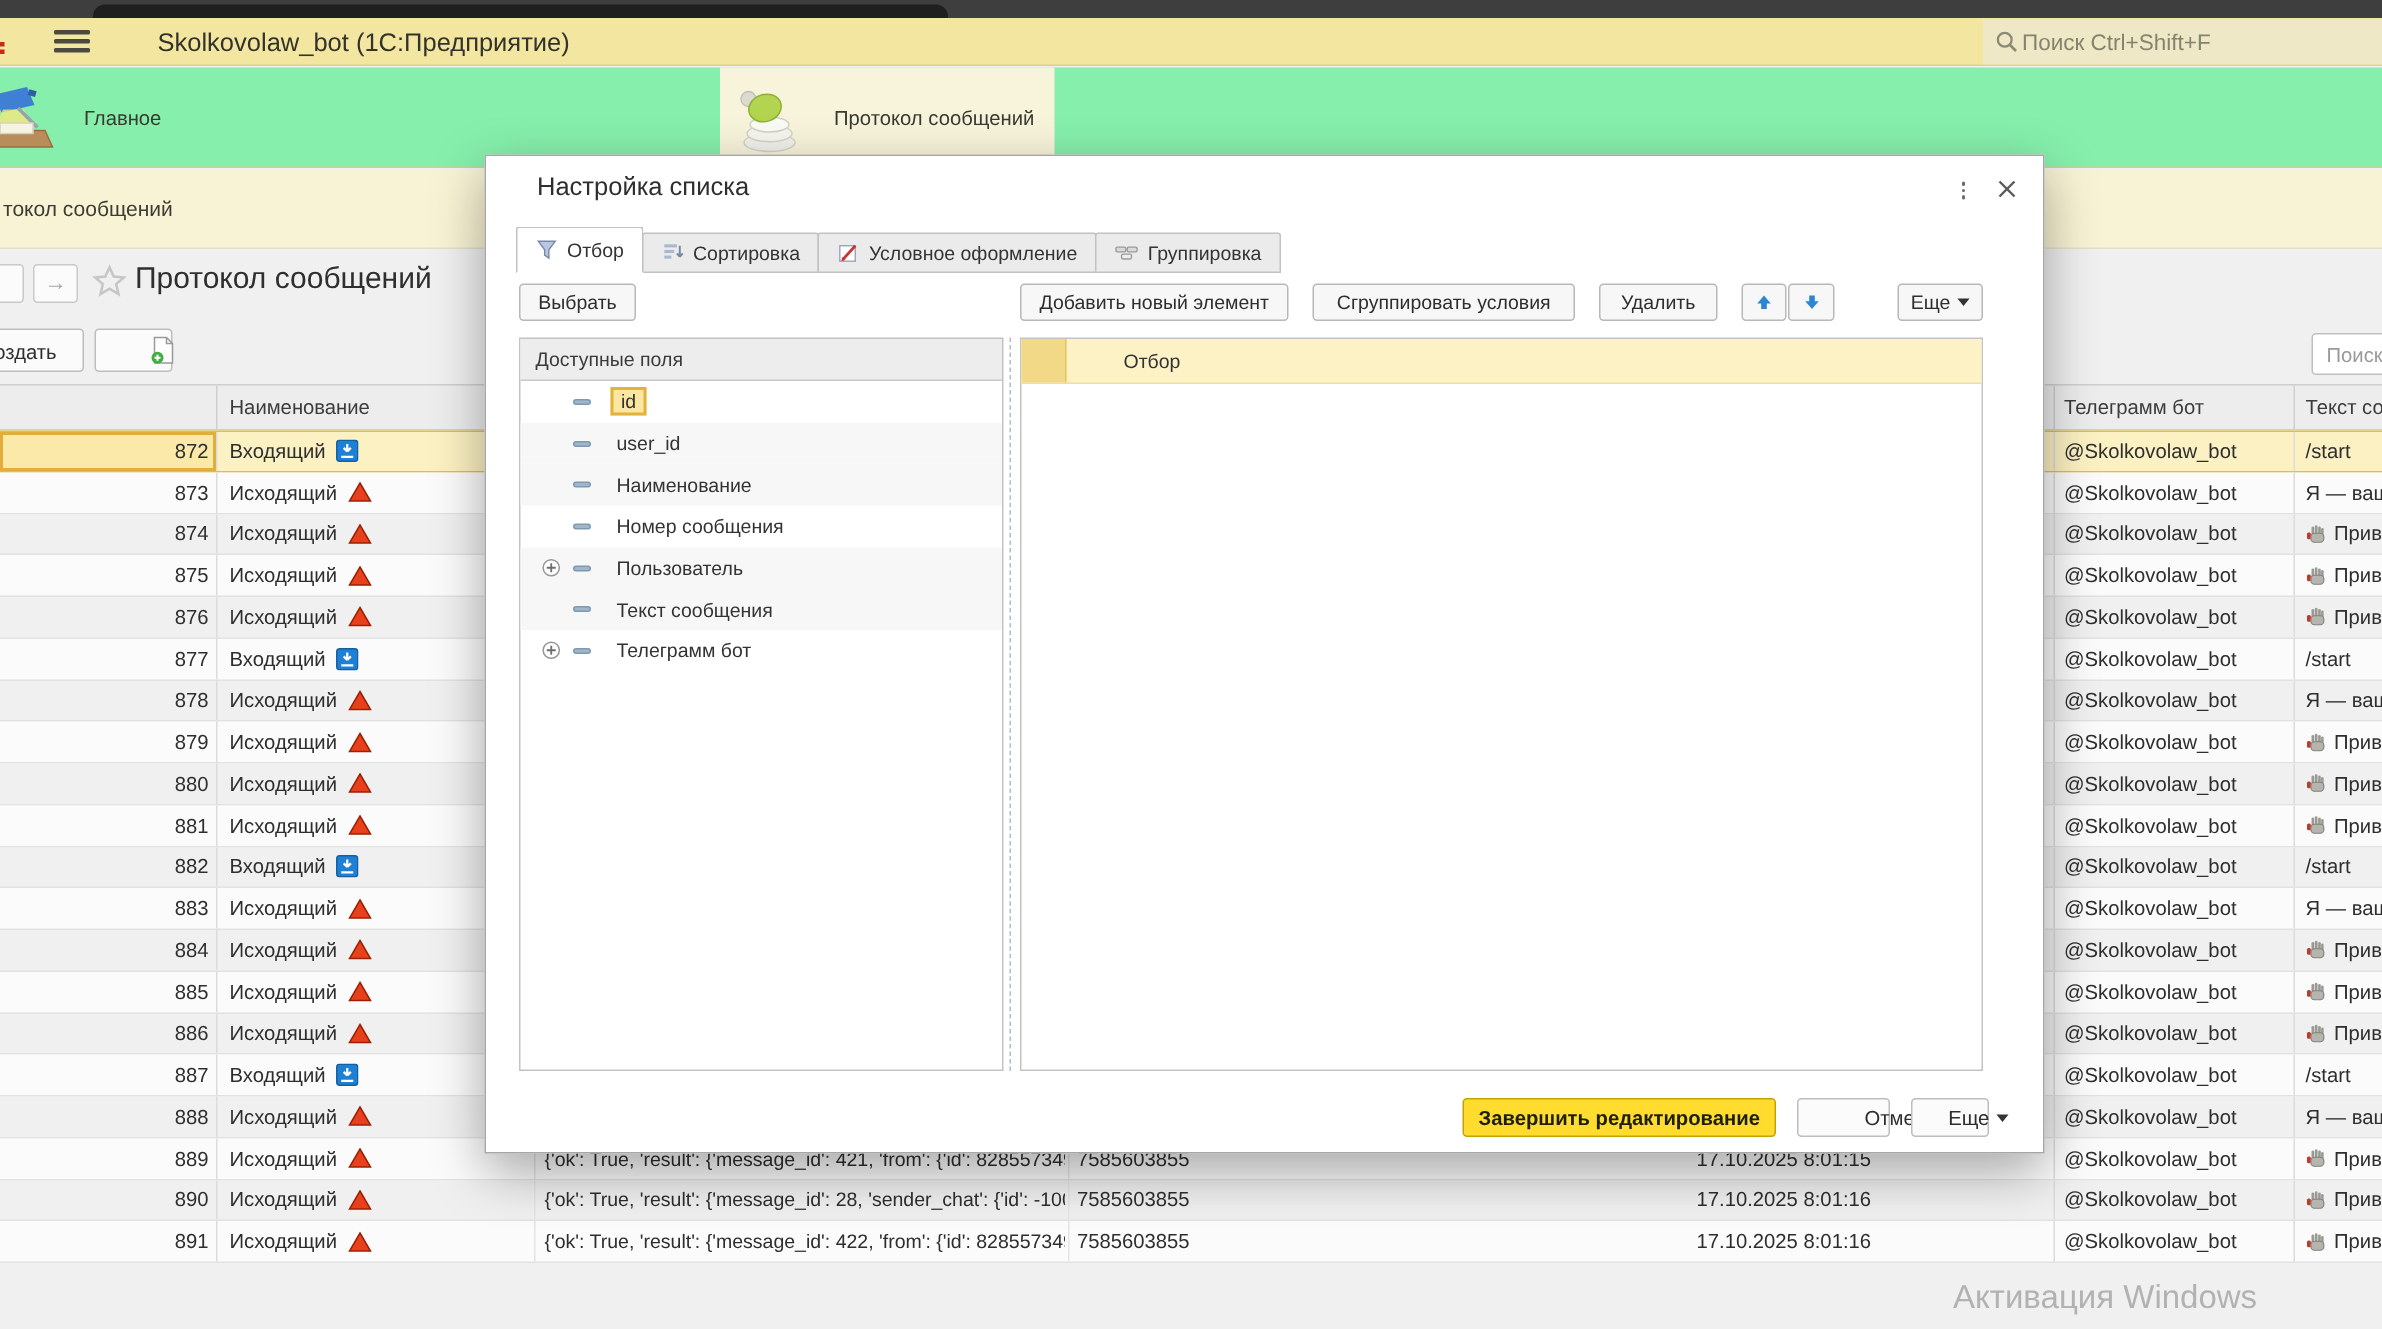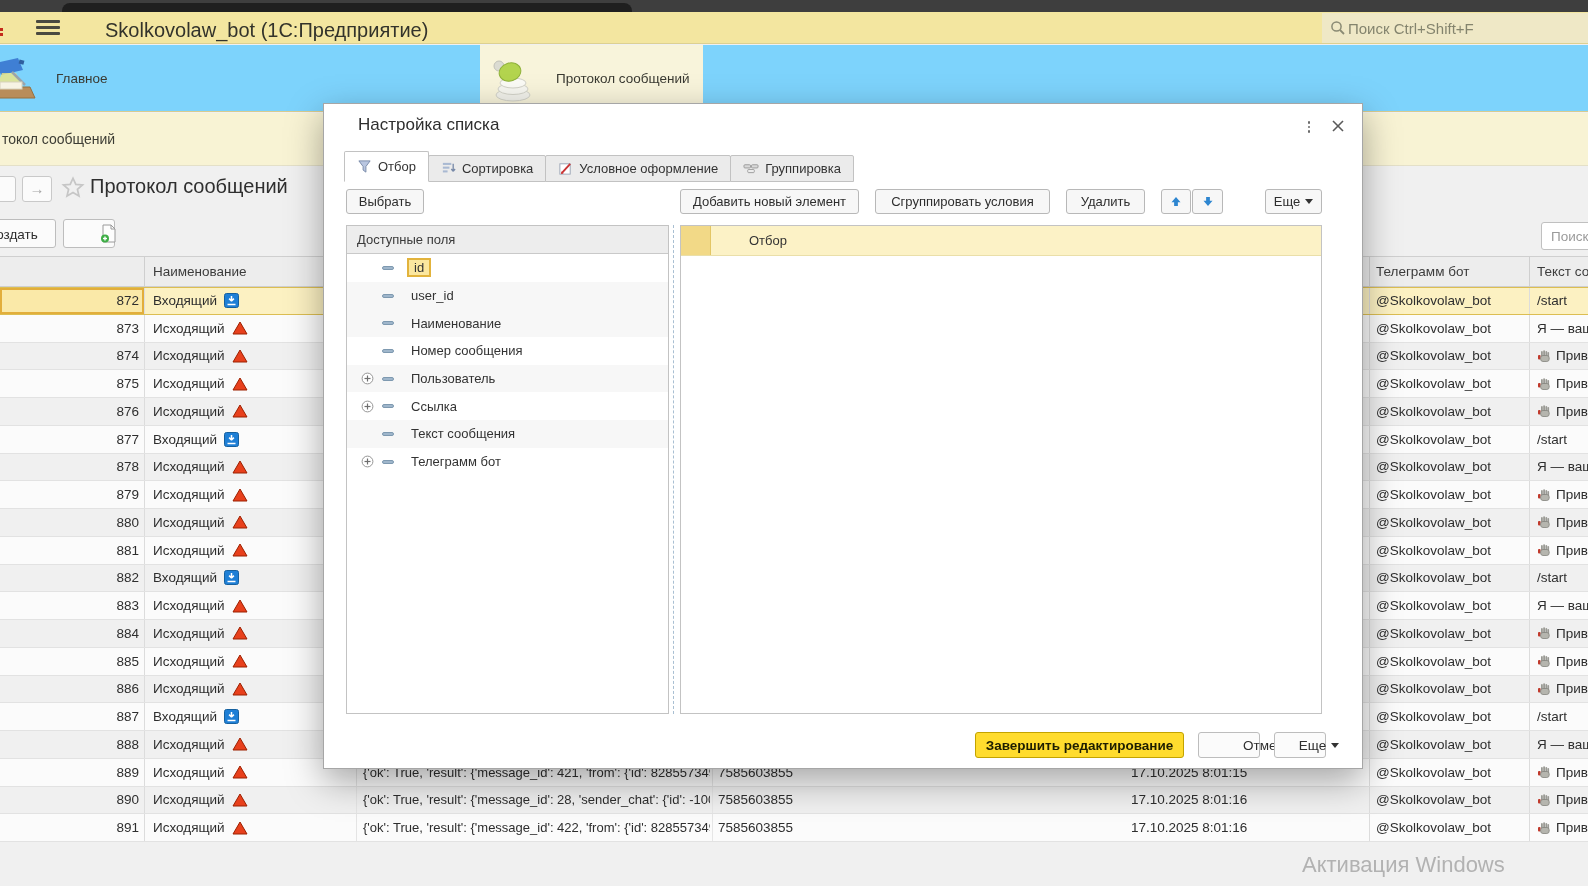--- a/index.html
+++ b/index.html
@@ -8,26 +8,26 @@
   .abs{position:absolute;box-sizing:border-box;}
   
   .top-strip{left:0;top:0;width:1588px;height:12px;background:#3E3E3E;}
   .top-tab{left:62px;top:3px;width:570px;height:9px;background:#1F1F1F;border-radius:8px 8px 0 0;}
   
   .titlebar{left:0;top:12px;width:1588px;height:32px;background:#F3E6A0;border-bottom:1px solid #DCD092;}
   .logo-frag{left:0;top:16px;width:4px;height:10px;}
   .logo-frag i{display:block;width:3px;height:3px;background:#C42B1C;margin-bottom:2px;}
   .menu-btn{left:36px;top:8px;width:26px;height:18px;cursor:pointer;}
   .menu-btn i{display:block;width:24px;height:2.5px;background:#4A4A40;margin:0 0 3.5px 0;border-radius:1px;}
-  .app-title{left:105px;top:7px;font-size:20px;color:#33332B;white-space:nowrap;}
+  .app-title{left:105px;top:7px;font-size:17px;color:#33332B;white-space:nowrap;}
   .tb-search{left:1322px;top:1px;width:270px;height:30px;background:#EFE8C6;display:flex;align-items:center;padding-left:8px;}
   .tb-search input{border:none;background:transparent;outline:none;font-size:15px;color:#6A6A58;width:220px;font-family:inherit;}
   .tb-search input::placeholder{color:#84846E;opacity:1;}
   
-  .ribbon{left:0;top:45px;width:1588px;height:67px;background:#7dd3fc;border-bottom:1px solid #D8CC8E;}
+  .ribbon{left:0;top:45px;width:1588px;height:67px;background:#86efac;border-bottom:1px solid #D8CC8E;}
   .rtab{position:absolute;top:0;height:67px;display:flex;align-items:center;cursor:pointer;}
   .rtab .ric{flex:0 0 auto;}
   .rtab .rlbl{font-size:13.5px;color:#3A3A32;line-height:17px;}
   .rtab-active-bg{left:480px;top:0;width:223px;height:67px;background:#F8F4DB;}
   
   .palebar{left:0;top:113px;width:1588px;height:53px;background:#F8F3D4;border-bottom:1px solid #E4E0C8;}
   .palebar .ptext{position:absolute;left:2px;top:18px;font-size:14px;color:#3C3C34;}
   
   .navbtn{top:176px;height:26px;background:#FBFBFB;border:1px solid #C9C9C9;border-radius:3px;color:#A5A5A5;font-size:15px;text-align:center;line-height:24px;cursor:pointer;}
   .star{left:60px;top:175px;width:26px;height:26px;}
@@ -863,63 +863,48 @@
                   <line x1="3.5" y1="6.5" x2="9.5" y2="6.5" stroke="#6E6E6E" stroke-width="1.2"></line>
                   <line x1="6.5" y1="3.5" x2="6.5" y2="9.5" stroke="#6E6E6E" stroke-width="1.2"></line>
                 </svg>
       </span>
     </span>
     <span class="slot-dash">
               <span class="dash-ic"></span>
             </span>
     <span class="tlabel">Пользователь</span>
   </div>
+          <div class="titem alt">
+    <span class="slot-exp">
+      <span style="visibility: hidden;">
+        <svg width="13" height="13" viewBox="0 0 13 13">
+                  <circle cx="6.5" cy="6.5" r="5.4" fill="#FFFFFF" stroke="#969696"></circle>
+                  <line x1="3.5" y1="6.5" x2="9.5" y2="6.5" stroke="#6E6E6E" stroke-width="1.2"></line>
+                  <line x1="6.5" y1="3.5" x2="6.5" y2="9.5" stroke="#6E6E6E" stroke-width="1.2"></line>
+                </svg>
+      </span>
+    </span>
+    <span class="slot-dash">
+              <span class="dash-ic"></span>
+            </span>
+    <span class="tlabel">Текст сообщения</span>
+  </div>
           <div class="titem">
     <span class="slot-exp">
       <span style="visibility: visible;">
         <svg width="13" height="13" viewBox="0 0 13 13">
                   <circle cx="6.5" cy="6.5" r="5.4" fill="#FFFFFF" stroke="#969696"></circle>
                   <line x1="3.5" y1="6.5" x2="9.5" y2="6.5" stroke="#6E6E6E" stroke-width="1.2"></line>
                   <line x1="6.5" y1="3.5" x2="6.5" y2="9.5" stroke="#6E6E6E" stroke-width="1.2"></line>
                 </svg>
       </span>
     </span>
     <span class="slot-dash">
               <span class="dash-ic"></span>
             </span>
-    <span class="tlabel">Ссылка</span>
-  </div>
-          <div class="titem alt">
-    <span class="slot-exp">
-      <span style="visibility: hidden;">
-        <svg width="13" height="13" viewBox="0 0 13 13">
-                  <circle cx="6.5" cy="6.5" r="5.4" fill="#FFFFFF" stroke="#969696"></circle>
-                  <line x1="3.5" y1="6.5" x2="9.5" y2="6.5" stroke="#6E6E6E" stroke-width="1.2"></line>
-                  <line x1="6.5" y1="3.5" x2="6.5" y2="9.5" stroke="#6E6E6E" stroke-width="1.2"></line>
-                </svg>
-      </span>
-    </span>
-    <span class="slot-dash">
-              <span class="dash-ic"></span>
-            </span>
-    <span class="tlabel">Текст сообщения</span>
-  </div>
-          <div class="titem">
-    <span class="slot-exp">
-      <span style="visibility: visible;">
-        <svg width="13" height="13" viewBox="0 0 13 13">
-                  <circle cx="6.5" cy="6.5" r="5.4" fill="#FFFFFF" stroke="#969696"></circle>
-                  <line x1="3.5" y1="6.5" x2="9.5" y2="6.5" stroke="#6E6E6E" stroke-width="1.2"></line>
-                  <line x1="6.5" y1="3.5" x2="6.5" y2="9.5" stroke="#6E6E6E" stroke-width="1.2"></line>
-                </svg>
-      </span>
-    </span>
-    <span class="slot-dash">
-              <span class="dash-ic"></span>
-            </span>
     <span class="tlabel">Телеграмм бот</span>
   </div>
         </div>
     </div>
 
     <div class="abs splitter"></div>
 
     <div class="abs panel viewp">
       <div class="vrow selected">
         <div class="vsel"></div>

